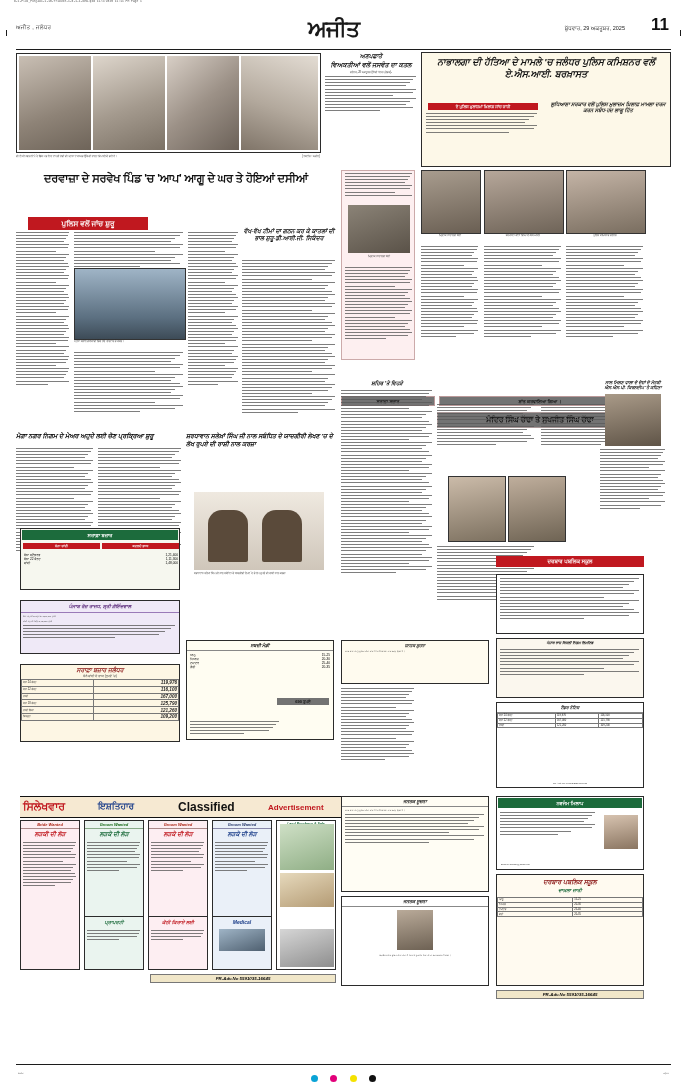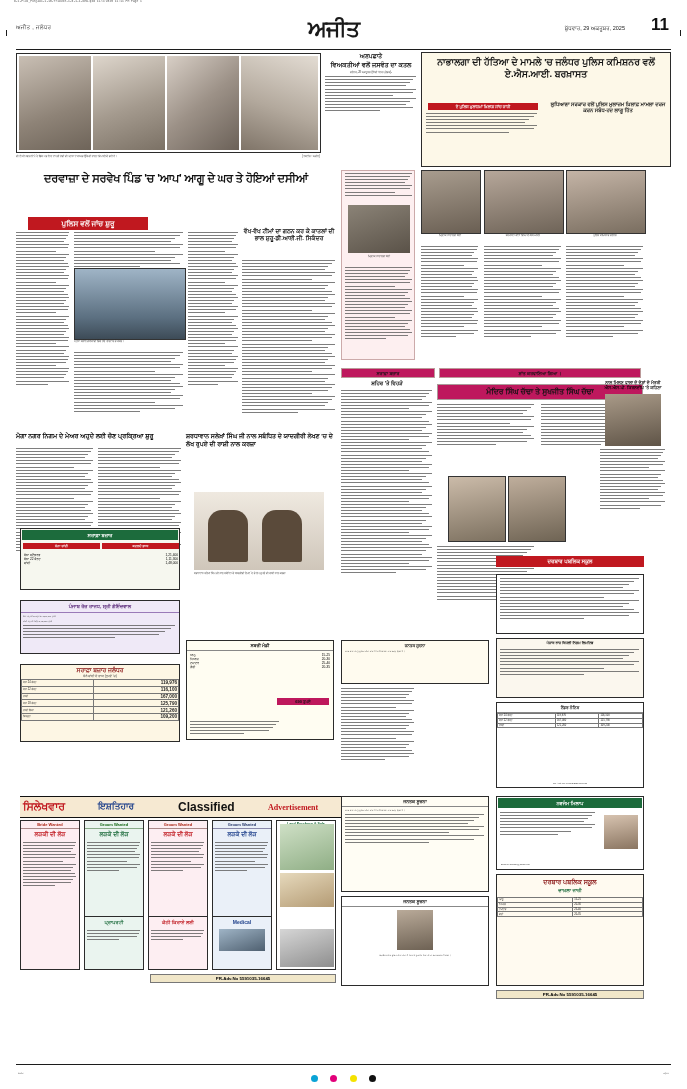--- a/index.html
+++ b/index.html
@@ -8,38 +8,38 @@
     position:relative;width:687px;height:1089px;background:#fff;margin:0 auto;
     box-sizing:border-box;overflow:hidden;
   }
   .mono{font-family:"Liberation Mono",monospace;}
   
   .blk{position:absolute;box-sizing:border-box;}
   .bd{border:1px solid #2b2b2b;}
   .ctr{text-align:center;}
   .tiny{font-size:2.6px;line-height:3.2px;color:#2a2a2a;}
   .xtiny{font-size:2.2px;line-height:2.8px;color:#333;}
-  .hd{font-weight:bold;}
+  .hd{font-weight:bold;font-style:italic;}
   .ln{height:1px;background:#5a5a5a;margin:0 0 2.1px 0;opacity:.78;}
   .ln.s1{width:96%}.ln.s2{width:88%}.ln.s3{width:99%}.ln.s4{width:74%}
   .ln.s5{width:92%}.ln.s6{width:60%}
   
   .photo{background:#b0a79e;position:absolute;overflow:hidden;}
   .photo.bd{border:1px solid #333;}
   
   #masthead{position:absolute;left:16px;top:14px;width:655px;height:34px;}
   .mast-left{position:absolute;left:0;top:10px;font-size:5.5px;letter-spacing:.3px;color:#222;}
   .mast-logo{position:absolute;left:292px;top:2px;font-size:22px;font-weight:bold;color:#1a1a1a;letter-spacing:-1px;}
   .mast-date{position:absolute;right:46px;top:11px;font-size:5.5px;color:#222;}
   .mast-page{position:absolute;right:2px;top:1px;font-size:17px;font-weight:bold;color:#111;}
   .rule{position:absolute;background:#1c1c1c;}
   
   .hl{font-weight:bold;color:#111;text-align:center;}
   .redbar{background:#c0181f;color:#fff;font-weight:bold;}
-  .yellowbar{background:#be185d;color:#111;font-weight:bold;}
+  .yellowbar{background:#737373;color:#111;font-weight:bold;margin-top:28px;}
   .greenbar{background:#1c6b3c;color:#fff;font-weight:bold;}
   
   table{border-collapse:collapse;width:100%;}
   td,th{font-size:2.6px;padding:0.4px 1px;border:.4px solid #777;color:#222;}
   .dots{position:absolute;bottom:3px;left:0;width:100%;text-align:center;}
   .dot{display:inline-block;width:7px;height:7px;border-radius:50%;margin:0 4px;}
   .topbar{position:absolute;left:0;top:0;width:100%;height:8px;font-size:3px;color:#555;padding-left:14px;box-sizing:border-box;}
 </style>
 </head>
 <body>
@@ -867,21 +867,21 @@
   </div>
   <div class="blk bd" style="left:341px;top:640px;width:148px;height:44px;background:#fffbef;">
     <div class="ctr hd" style="font-size:4px;padding:2px;">ਜਨਤਕ ਸੂਚਨਾ</div>
     <div class="xtiny" style="padding:0 3px;">ਸਰਵ ਸਾਧਾਰਣ ਨੂੰ ਸੂਚਿਤ ਕੀਤਾ ਜਾਂਦਾ ਹੈ ਕਿ ਮੈਂ ਆਪਣਾ ਨਾਮ ਬਦਲ ਲਿਆ ਹੈ।</div>
   </div>
 
   <div class="blk" style="left:20px;top:796px;width:324px;height:22px;background:#f6e9d2;border-top:1.4px solid #111;border-bottom:1.4px solid #111;">
     <div style="position:absolute;left:3px;top:3px;font-size:11px;font-weight:bold;color:#c0181f;">ਸਿਲੇਖਵਾਰ</div>
     <div style="position:absolute;left:78px;top:4px;font-size:9px;font-weight:bold;color:#1d3f8a;">ਇਸ਼ਤਿਹਾਰ</div>
     <div style="position:absolute;left:158px;top:3px;font-size:12px;font-weight:bold;color:#111;">Classified</div>
-    <div style="position:absolute;left:248px;top:6px;font-size:8px;font-weight:bold;color:#c0181f;font-family:Liberation Serif, serif;">Advertisement</div>
+    <div style="position:absolute;left:248px;top:6px;font-size:8px;font-weight:bold;color:#c0181f;">Advertisement</div>
   </div>
 
   <div class="blk bd" style="left:20px;top:820px;width:60px;height:150px;background:#fdeef2;">
     <div class="ctr hd" style="font-size:4px;color:#a21;padding:1px 0;border-bottom:.6px solid #a88;">Bride Wanted</div>
     <div class="ctr hd" style="font-size:6px;color:#c0181f;padding:2px 0;">ਲੜਕੀ ਦੀ ਲੋੜ</div>
     <div style="padding:2px;">
       <div class="ln s3"></div>
         <div class="ln s1"></div>
         <div class="ln s5"></div>
         <div class="ln s2"></div>

